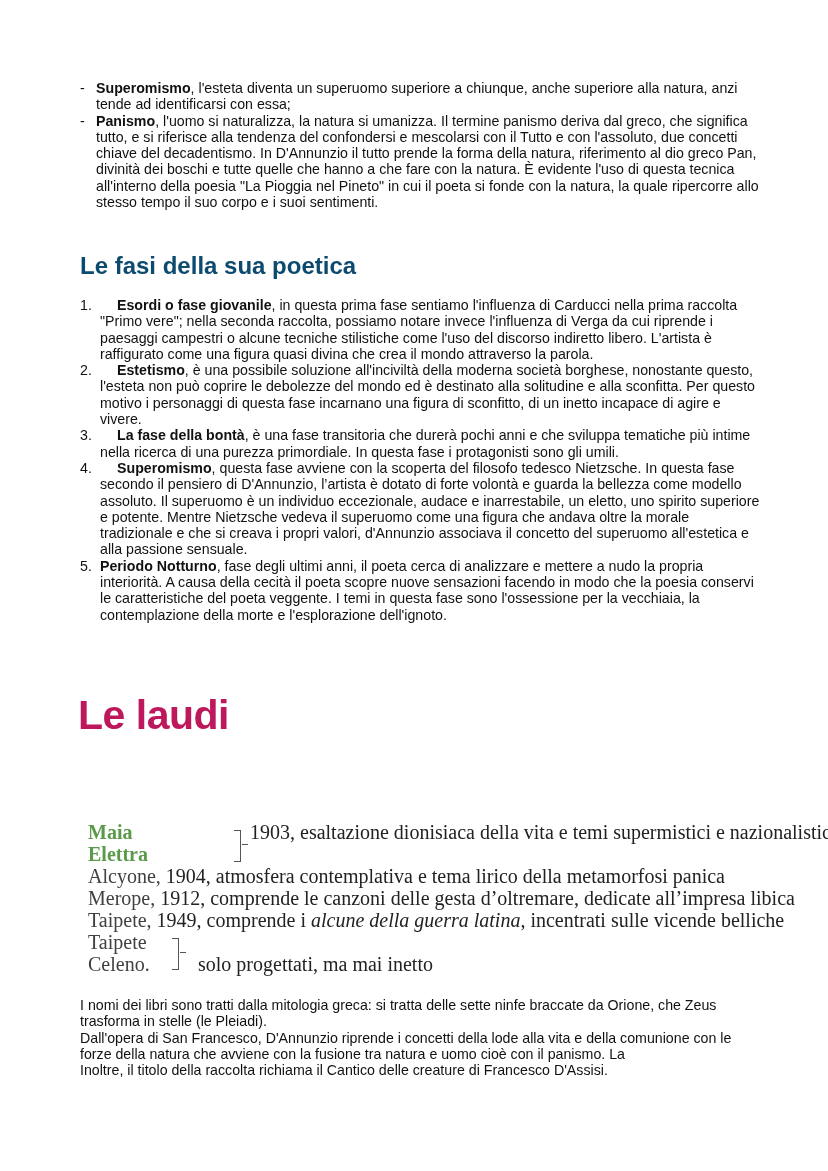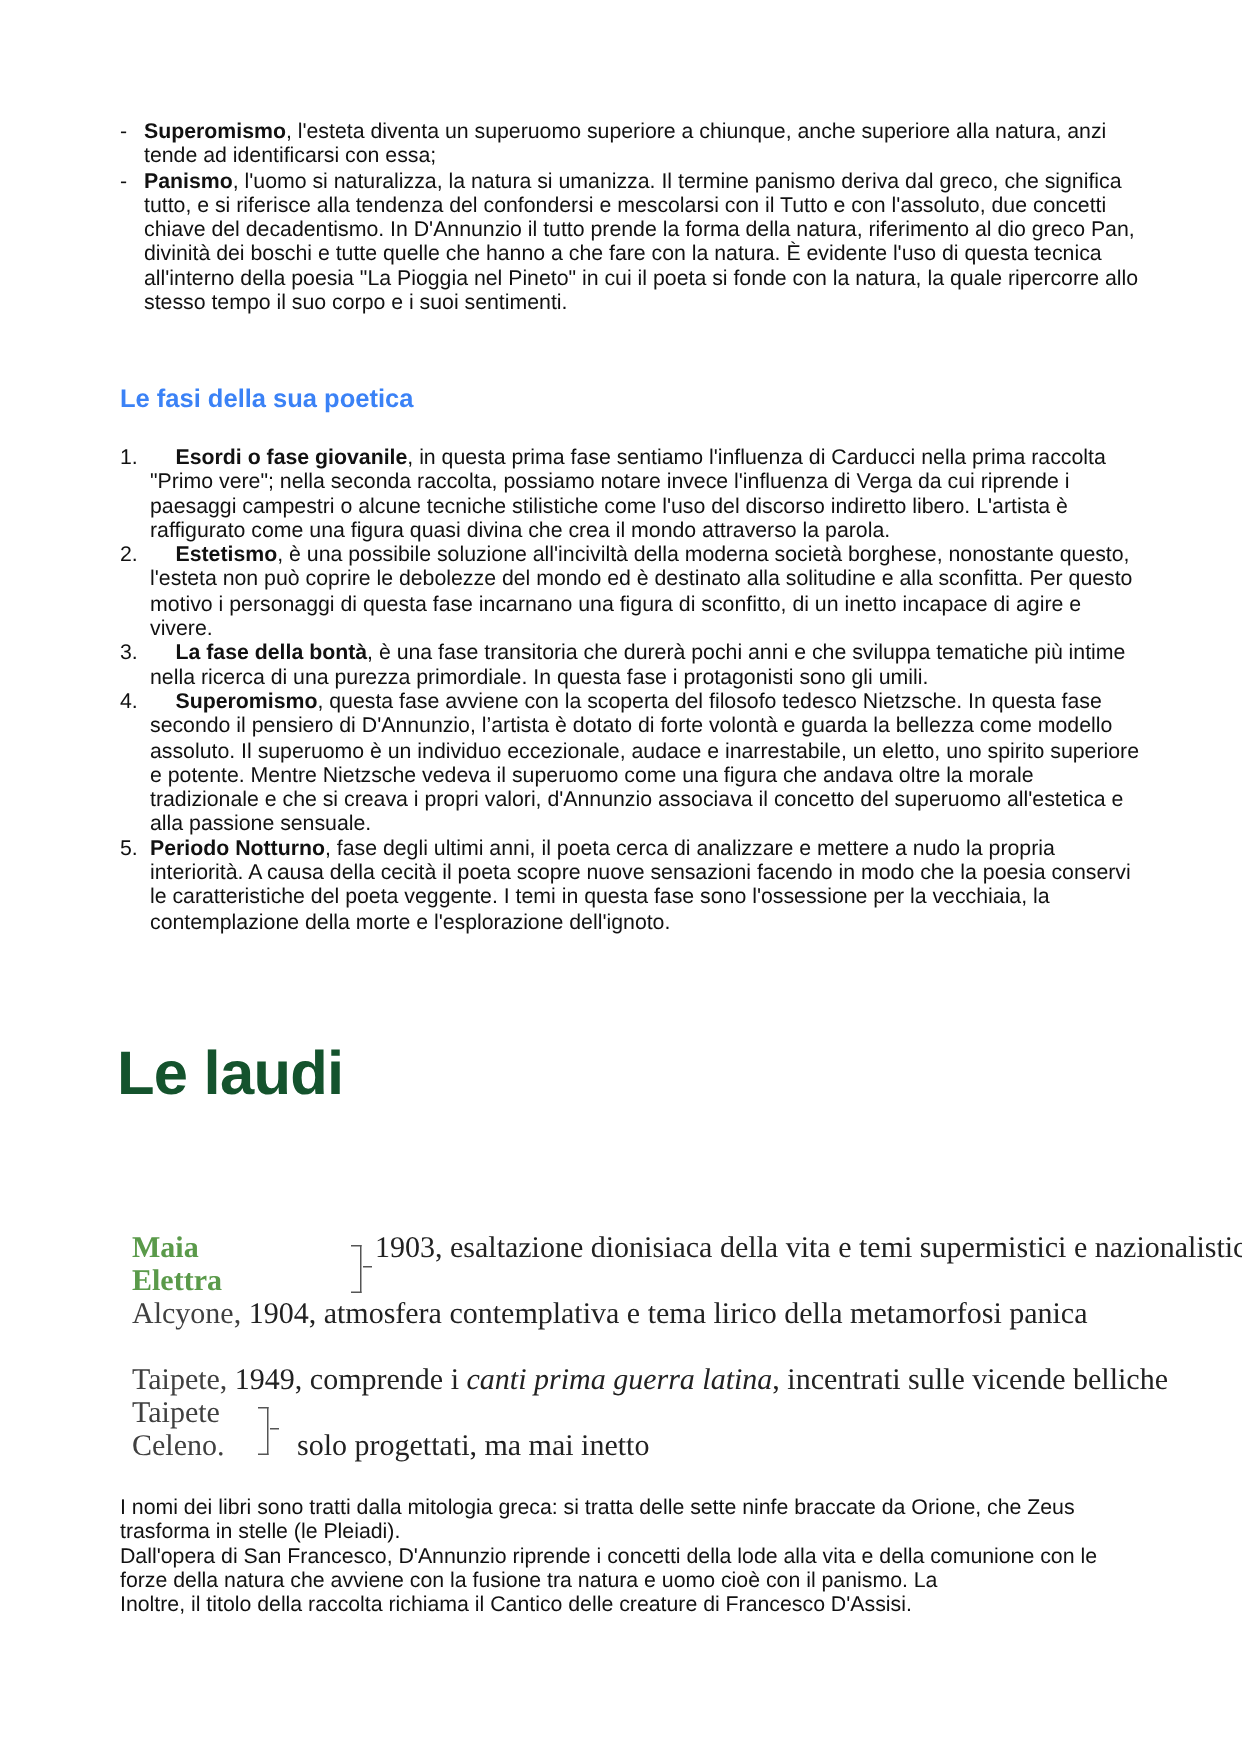--- a/index.html
+++ b/index.html
@@ -10,28 +10,28 @@
     .page { position: absolute; left: 0; top: 0; width: 828px; height: 1171px; }
     .para, .li-text {
       font-size: 14.2px; line-height: 16.3px; color: #111;
       font-stretch: condensed;
     }
     .dash-list { position: absolute; left: 80px; top: 80px; width: 680px; margin: 0; padding: 0; list-style: none; }
     .dash-item { position: relative; padding-left: 16px; margin: 0; }
     .dash-bullet { position: absolute; left: 0; top: 0; }
     .h2 {
       position: absolute; left: 80px; top: 252px; margin: 0;
-      font-size: 17px; font-weight: bold; line-height: 28px; color: #3b82f6;
+      font-size: 24px; font-weight: bold; line-height: 28px; color: #0c4a6e;
     }
     .num-list { position: absolute; left: 80px; top: 297px; width: 680px; margin: 0; padding: 0; list-style: none; }
     .num-item { position: relative; padding-left: 20px; margin: 0; }
     .num-marker { position: absolute; left: 0; top: 0; width: 20px; }
     .h1 {
       position: absolute; left: 78px; top: 692px; margin: 0;
-      font-size: 41px; font-weight: bold; line-height: 46px; color: #14532d; letter-spacing: -0.5px;
+      font-size: 41px; font-weight: bold; line-height: 46px; color: #be185d; letter-spacing: -0.5px;
     }
     .intro { position: absolute; left: 80px; top: 757px; width: 680px; margin: 0; }
     .figure {
       position: absolute; left: 84px; top: 820px; width: 666px; height: 160px;
       font-family: "Liberation Serif", serif; font-size: 20px; line-height: 21.5px; color: #222;
     }
     .fig-row { position: absolute; left: 4px; white-space: nowrap; }
     .fig-name { color: #404040; }
     .fig-name.bold { font-weight: bold; color: #5a9a4a; }
     .bracket {
@@ -95,23 +95,27 @@
     <div class="fig-row" style="top:24px">
       <span class="fig-name bold">Elettra</span>
     </div>
     <div class="bracket" style="left:150px; top:10px; height:30px;"></div>
     <div class="bracket" style="left:158px; top:24px; height:0; width:6px; border-right:none; border-bottom:none;"></div>
 
     <div class="fig-row" style="top:46px">
       <span class="fig-name">Alcyone,</span>
       <span>1904, atmosfera contemplativa e tema lirico della metamorfosi panica</span>
     </div>
+    <div class="fig-row" style="top:68px">
+      <span class="fig-name">Merope,</span>
+      <span>1912, comprende le canzoni delle gesta d’oltremare, dedicate all’impresa libica</span>
+    </div>
     <div class="fig-row" style="top:90px">
       <span class="fig-name">Taipete,</span>
-      <span>1949, comprende i </span><i>canti prima guerra latina</i><span>, incentrati sulle vicende belliche</span>
+      <span>1949, comprende i </span><i>alcune della guerra latina</i><span>, incentrati sulle vicende belliche</span>
     </div>
     <div class="fig-row" style="top:112px">
       <span class="fig-name">Taipete</span>
     </div>
     <div class="fig-row" style="top:134px">
       <span class="fig-name">Celeno.</span>
     </div>
     <div class="bracket" style="left:88px; top:118px; height:30px;"></div>
     <div class="bracket" style="left:96px; top:132px; height:0; width:6px; border-right:none; border-bottom:none;"></div>
     <div class="fig-row" style="top:134px; left:114px">

